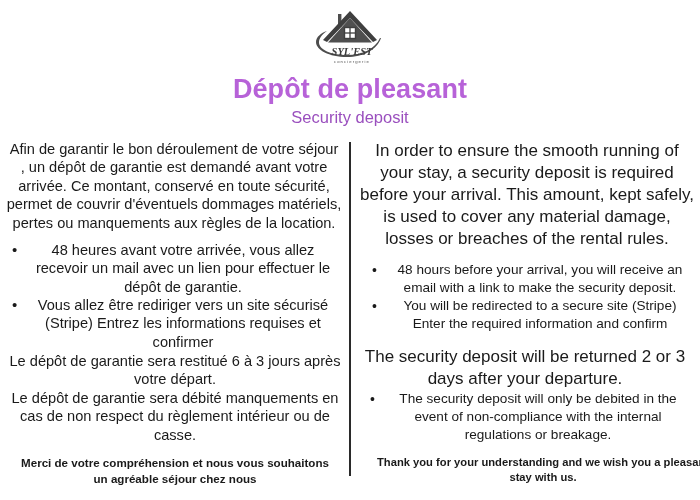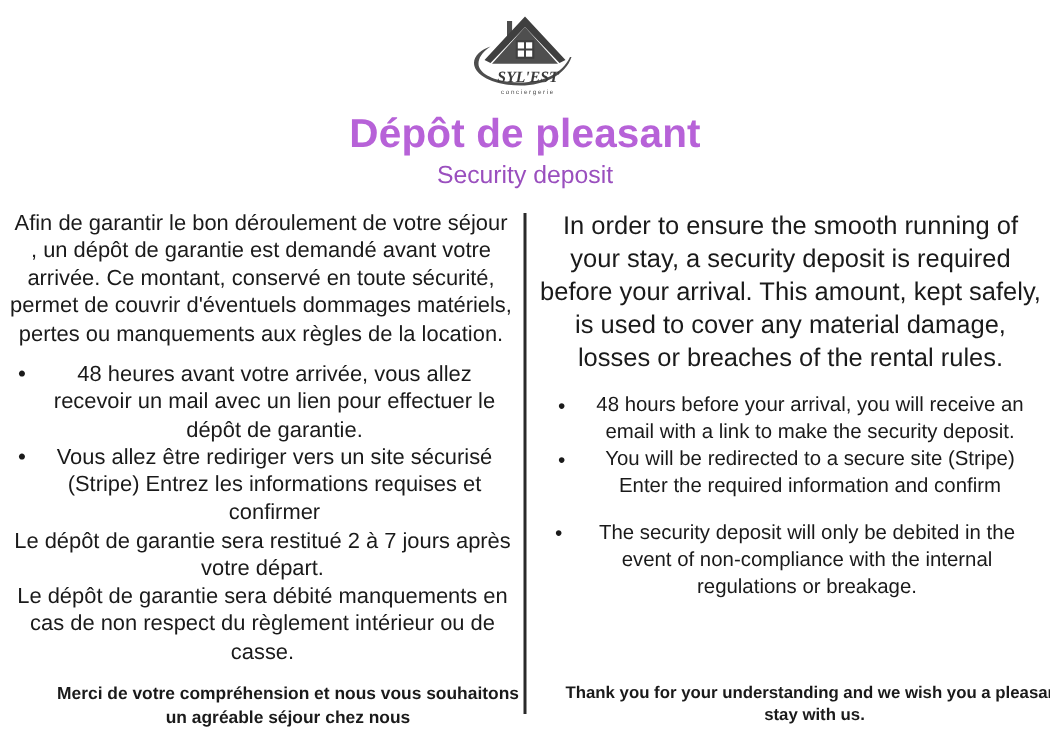--- a/index.html
+++ b/index.html
@@ -123,21 +123,21 @@
 
   
   .footer-line {
     position: absolute;
     width: 350px;
     text-align: center;
     font-weight: bold;
     box-sizing: border-box;
   }
   .footer-fr {
-    left: 17px;
+    left: 0;
     top: 455px;
     font-size: 11.6px;
     line-height: 1.35;
     padding: 0 20px;
   }
   .footer-en {
     left: 368px;
     top: 455px;
     font-size: 11.2px;
     line-height: 1.35;
@@ -191,39 +191,40 @@
         <li>
           <span class="bullet-dot">•</span>
           <span>48 heures avant votre arrivée, vous allez recevoir un mail avec un lien pour effectuer le dépôt de garantie.</span>
         </li>
         <li>
           <span class="bullet-dot">•</span>
           <span>Vous allez être rediriger vers un site sécurisé (Stripe) Entrez les informations requises et confirmer</span>
         </li>
       </ul>
       <div class="lower-fr">
-        <p class="para">Le dépôt de garantie sera restitué 2 à 7 jours après votre départ.</p>
+        <p class="para">Le dépôt de garantie sera restitué 6 à 3 jours après votre départ.</p>
         <p class="para">Le dépôt de garantie sera débité manquements en cas de non respect du règlement intérieur ou de casse.</p>
       </div>
     </div>
 
     <div class="col col-en">
       <p class="para">In order to ensure the smooth running of your stay, a security deposit is required before your arrival. This amount, kept safely, is used to cover any material damage, losses or breaches of the rental rules.</p>
       <div class="gap-b"></div>
       <ul class="bullets">
         <li>
           <span class="bullet-dot">•</span>
           <span>48 hours before your arrival, you will receive an email with a link to make the security deposit.</span>
         </li>
         <li>
           <span class="bullet-dot">•</span>
           <span>You will be redirected to a secure site (Stripe) Enter the required information and confirm</span>
         </li>
       </ul>
       <div class="lower-en">
+        <p class="para">The security deposit will be returned 2 or 3 days after your departure.</p>
         <ul class="bullets">
           <li>
             <span class="bullet-dot">•</span>
             <span>The security deposit will only be debited in the event of non-compliance with the internal regulations or breakage.</span>
           </li>
         </ul>
       </div>
     </div>
   </div>
 

